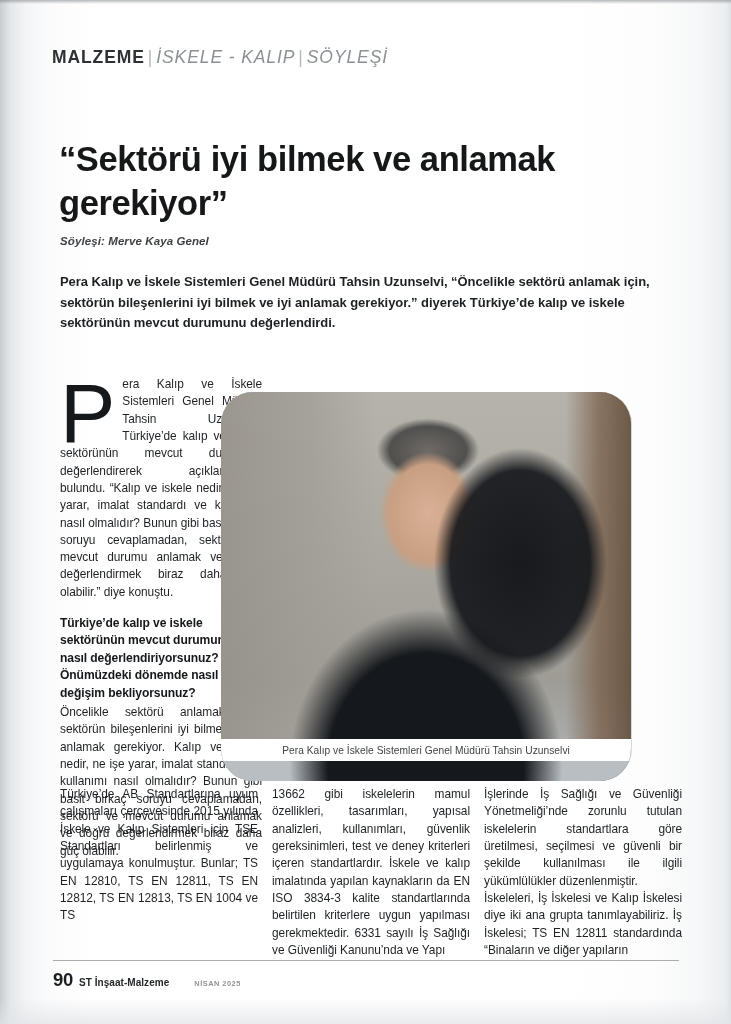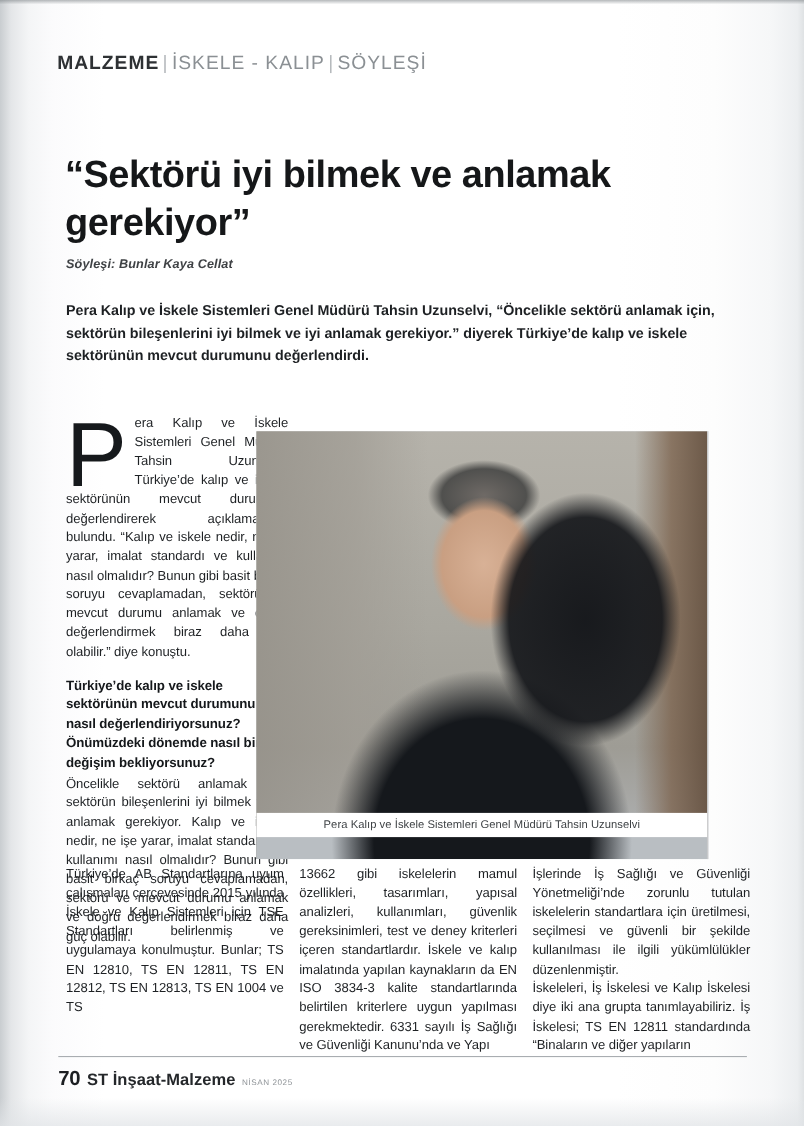--- a/index.html
+++ b/index.html
@@ -59,21 +59,21 @@
     position: absolute;
     top: 47px;
     left: 0;
     font-size: 17.5px;
     letter-spacing: 0.9px;
     white-space: nowrap;
     color: #3c3f42;
   }
   .kicker .k-strong { font-weight: 700; color: #2e3134; text-align: right; }
   .kicker .k-sep { color: #b6babd; font-weight: 400; padding: 0 3px; }
-  .kicker .k-light { color: #8b9094; font-weight: 400; }
+  .kicker .k-light { color: #8b9094; font-weight: 400; font-style: italic; }
 
   
   .headline {
     position: absolute;
     top: 125px;
     left: 7px;
     width: 560px;
     font-size: 34.5px;
     line-height: 1.28;
     font-weight: 700;
@@ -150,27 +150,28 @@
     font-weight: 700;
     color: #15181b;
     margin: 14px 0 2px 0;
     text-align: left;
     letter-spacing: -0.1px;
   }
 
   
   .photo-wrap {
     position: absolute;
-    right: 0;
+    right: 12px;
     top: 0;
     width: 410px;
     height: 389px;
     overflow: hidden;
     background: #cfd2d4;
     border-right: 1px solid #d7dadd;
+    border-radius: 32px;
   }
   .photo {
     position: absolute;
     inset: 0;
     background:
       
       radial-gradient(ellipse 120px 160px at 73% 44%, rgba(18,20,24,0.96) 0%, rgba(18,20,24,0.9) 58%, rgba(18,20,24,0) 72%),
       
       radial-gradient(ellipse 175px 200px at 50% 96%, #15181c 0%, #15181c 56%, rgba(21,24,28,0) 78%),
       
@@ -236,46 +237,47 @@
     gap: 6px;
     white-space: nowrap;
   }
   .footer .page-num {
     font-size: 18.5px;
     font-weight: 700;
     color: #1c1f22;
     letter-spacing: -0.3px;
   }
   .footer .pub {
-    font-size: 15px;
+    font-size: 10px;
     font-weight: 700;
     color: #24272a;
     letter-spacing: 0.05px;
   }
   .footer .issue {
     font-size: 7.4px;
-    font-weight: 400;
+    font-weight: 700;
     color: #8d9296;
     letter-spacing: 0.5px;
+    margin-left: 19px;
   }
 </style>
 </head>
 <body>
 
 <div id="page">
 
   <div class="content">
 
     <div class="kicker">
       <span class="k-strong">MALZEME</span><span class="k-sep">|</span><span class="k-light">İSKELE - KALIP</span><span class="k-sep">|</span><span class="k-light">SÖYLEŞİ</span>
     </div>
 
     <h1 class="headline">“Sektörü iyi bilmek ve anlamak gerekiyor”</h1>
 
-    <div class="byline">Söyleşi: Bunlar Kaya Cellat</div>
+    <div class="byline">Söyleşi: Merve Kaya Genel</div>
 
     <div class="standfirst">Pera Kalıp ve İskele Sistemleri Genel Müdürü Tahsin Uzunselvi, “Öncelikle sektörü anlamak için, sektörün bileşenlerini iyi bilmek ve iyi anlamak gerekiyor.” diyerek Türkiye’de kalıp ve iskele sektörünün mevcut durumunu değerlendirdi.</div>
 
     <div class="upper">
 
       <div class="col-upper">
         <p class="bodytext dropcap-para"><span class="dropcap">P</span><span>era Kalıp ve İskele Sistemleri Genel Müdürü Tahsin Uzunselvi, Türkiye’de kalıp ve iskele sektörünün mevcut durumunu değerlendirerek açıklamalarda bulundu. “Kalıp ve iskele nedir, ne işe yarar, imalat standardı ve kullanımı nasıl olmalıdır? Bunun gibi basit birkaç soruyu cevaplamadan, sektörü ve mevcut durumu anlamak ve doğru değerlendirmek biraz daha güç olabilir.” diye konuştu.</span></p>
 
         <p class="q-head">Türkiye’de kalıp ve iskele sektörünün mevcut durumunu nasıl değerlendiriyorsunuz? Önümüzdeki dönemde nasıl bir değişim bekliyorsunuz?</p>
 
@@ -292,27 +294,27 @@
     </div>
 
     <div class="lower">
       <div class="col">
         <p class="bodytext">Türkiye’de AB Standartlarına uyum çalışmaları çerçevesinde 2015 yılında İskele ve Kalıp Sistemleri için TSE Standartları belirlenmiş ve uygulamaya konulmuştur. Bunlar; TS EN 12810, TS EN 12811, TS EN 12812, TS EN 12813, TS EN 1004 ve TS</p>
       </div>
       <div class="col">
         <p class="bodytext">13662 gibi iskelelerin mamul özellikleri, tasarımları, yapısal analizleri, kullanımları, güvenlik gereksinimleri, test ve deney kriterleri içeren standartlardır. İskele ve kalıp imalatında yapılan kaynakların da EN ISO 3834-3 kalite standartlarında belirtilen kriterlere uygun yapılması gerekmektedir. 6331 sayılı İş Sağlığı ve Güvenliği Kanunu’nda ve Yapı</p>
       </div>
       <div class="col">
-        <p class="bodytext">İşlerinde İş Sağlığı ve Güvenliği Yönetmeliği’nde zorunlu tutulan iskelelerin standartlara için üretilmesi, seçilmesi ve güvenli bir şekilde kullanılması ile ilgili yükümlülükler düzenlenmiştir.</p>
+        <p class="bodytext">İşlerinde İş Sağlığı ve Güvenliği Yönetmeliği’nde zorunlu tutulan iskelelerin standartlara göre üretilmesi, seçilmesi ve güvenli bir şekilde kullanılması ile ilgili yükümlülükler düzenlenmiştir.</p>
         <p class="bodytext">İskeleleri, İş İskelesi ve Kalıp İskelesi diye iki ana grupta tanımlayabiliriz. İş İskelesi; TS EN 12811 standardında “Binaların ve diğer yapıların</p>
       </div>
     </div>
 
   </div>
 
   <div class="footer-rule"></div>
   <div class="footer">
-    <span class="page-num">70</span>
+    <span class="page-num">90</span>
     <span class="pub">ST İnşaat-Malzeme</span>
     <span class="issue">NİSAN 2025</span>
   </div>
 
 </div>
 
 </body></html>

